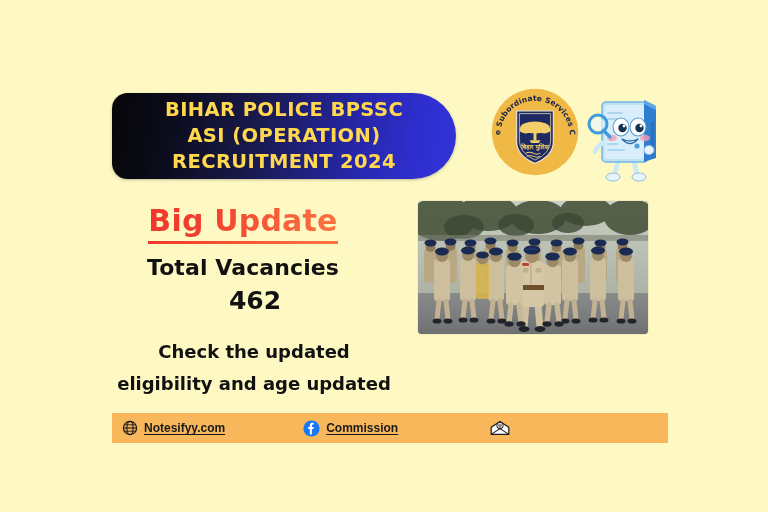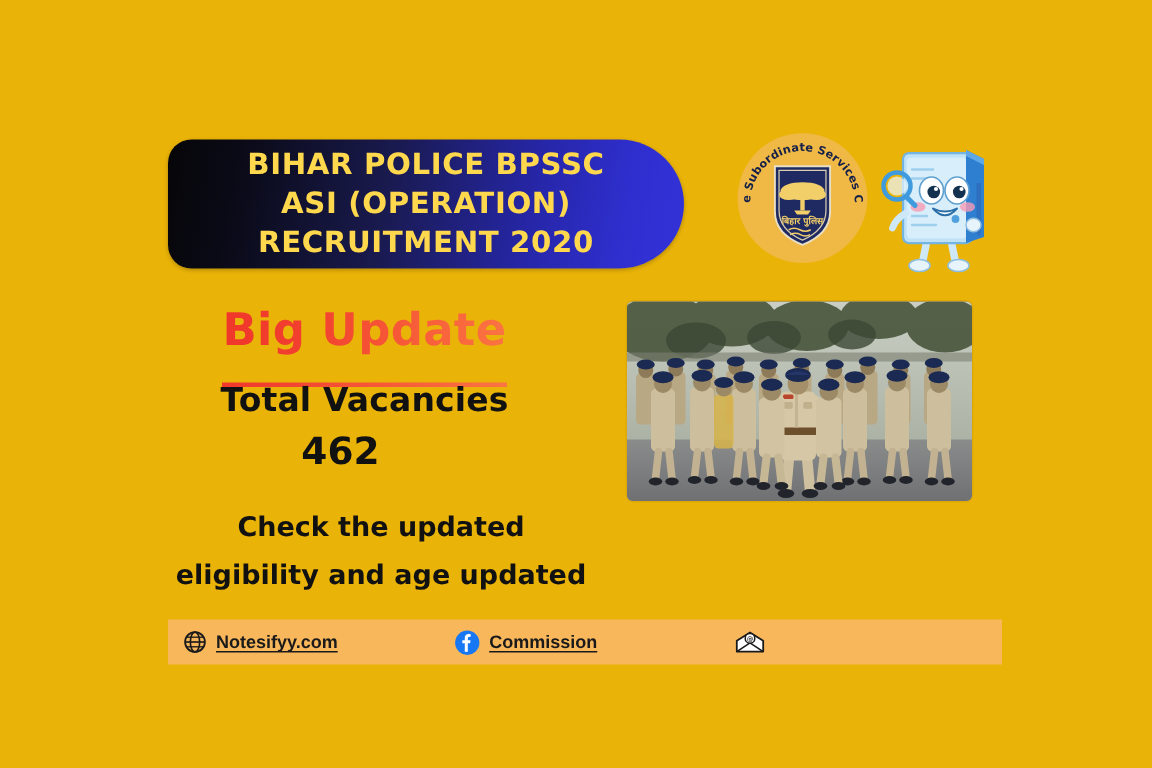--- a/index.html
+++ b/index.html
@@ -13,21 +13,21 @@
     overflow: hidden;
     font-family: "Liberation Sans", sans-serif;
     position: relative;
   }
 
   .poster {
     position: absolute;
     left: 0; top: 0;
     width: 768px;
     height: 512px;
-    background: #eab308;
+    background: #fef9c3;
   }
 
   
   .header-row {
     position: absolute;
     left: 112px;
     top: 80px;
     width: 560px;
     height: 108px;
   }
@@ -93,21 +93,21 @@
     font-family: "DejaVu Sans", sans-serif;
     font-weight: bold;
     font-size: 30px;
     letter-spacing: 0.2px;
     background: linear-gradient(90deg, #f0372b 0%, #f2402f 30%, #f75b38 65%, #fb7442 100%);
     -webkit-background-clip: text;
     background-clip: text;
     color: transparent;
     -webkit-text-fill-color: transparent;
     position: relative;
-    padding-bottom: 20px;
+    padding-bottom: 6px;
   }
   .big-update-text::after {
     content: "";
     position: absolute;
     left: 0; right: 0;
     bottom: 0px;
     height: 3px;
     background: linear-gradient(90deg, #f0372b 0%, #fb7442 100%);
   }
 
@@ -118,21 +118,21 @@
     width: 262px;
     text-align: center;
     font-family: "DejaVu Sans", sans-serif;
     font-weight: bold;
     font-size: 22px;
     color: #111111;
     letter-spacing: 0.1px;
   }
   .vacancy-count {
     position: absolute;
-    left: 96px;
+    left: 124px;
     top: 286px;
     width: 262px;
     text-align: center;
     font-family: "DejaVu Sans", sans-serif;
     font-weight: bold;
     font-size: 25px;
     color: #111111;
   }
 
   .criteria {
@@ -200,21 +200,21 @@
 </head>
 <body>
 
 <div class="poster">
 
   <div class="header-row">
 
     <div class="title-banner">
       <div class="title-line">BIHAR POLICE BPSSC</div>
       <div class="title-line">ASI (OPERATION)</div>
-      <div class="title-line">RECRUITMENT 2020</div>
+      <div class="title-line">RECRUITMENT 2024</div>
     </div>
 
     <div class="emblem-wrap">
       <svg class="emblem" viewBox="0 0 100 100">
         <defs>
           <path id="arcTop" d="M 12,54 A 38,38 0 0 1 88,54" fill="none"></path>
         </defs>
         <circle cx="50" cy="50" r="47" fill="#f0b844"></circle>
         <text font-family="DejaVu Sans, sans-serif" font-size="8.2" font-weight="bold" fill="#15204a" letter-spacing="0.1">
           <textPath href="#arcTop" startOffset="50%" text-anchor="middle">Bihar Police Subordinate Services Commission</textPath>

